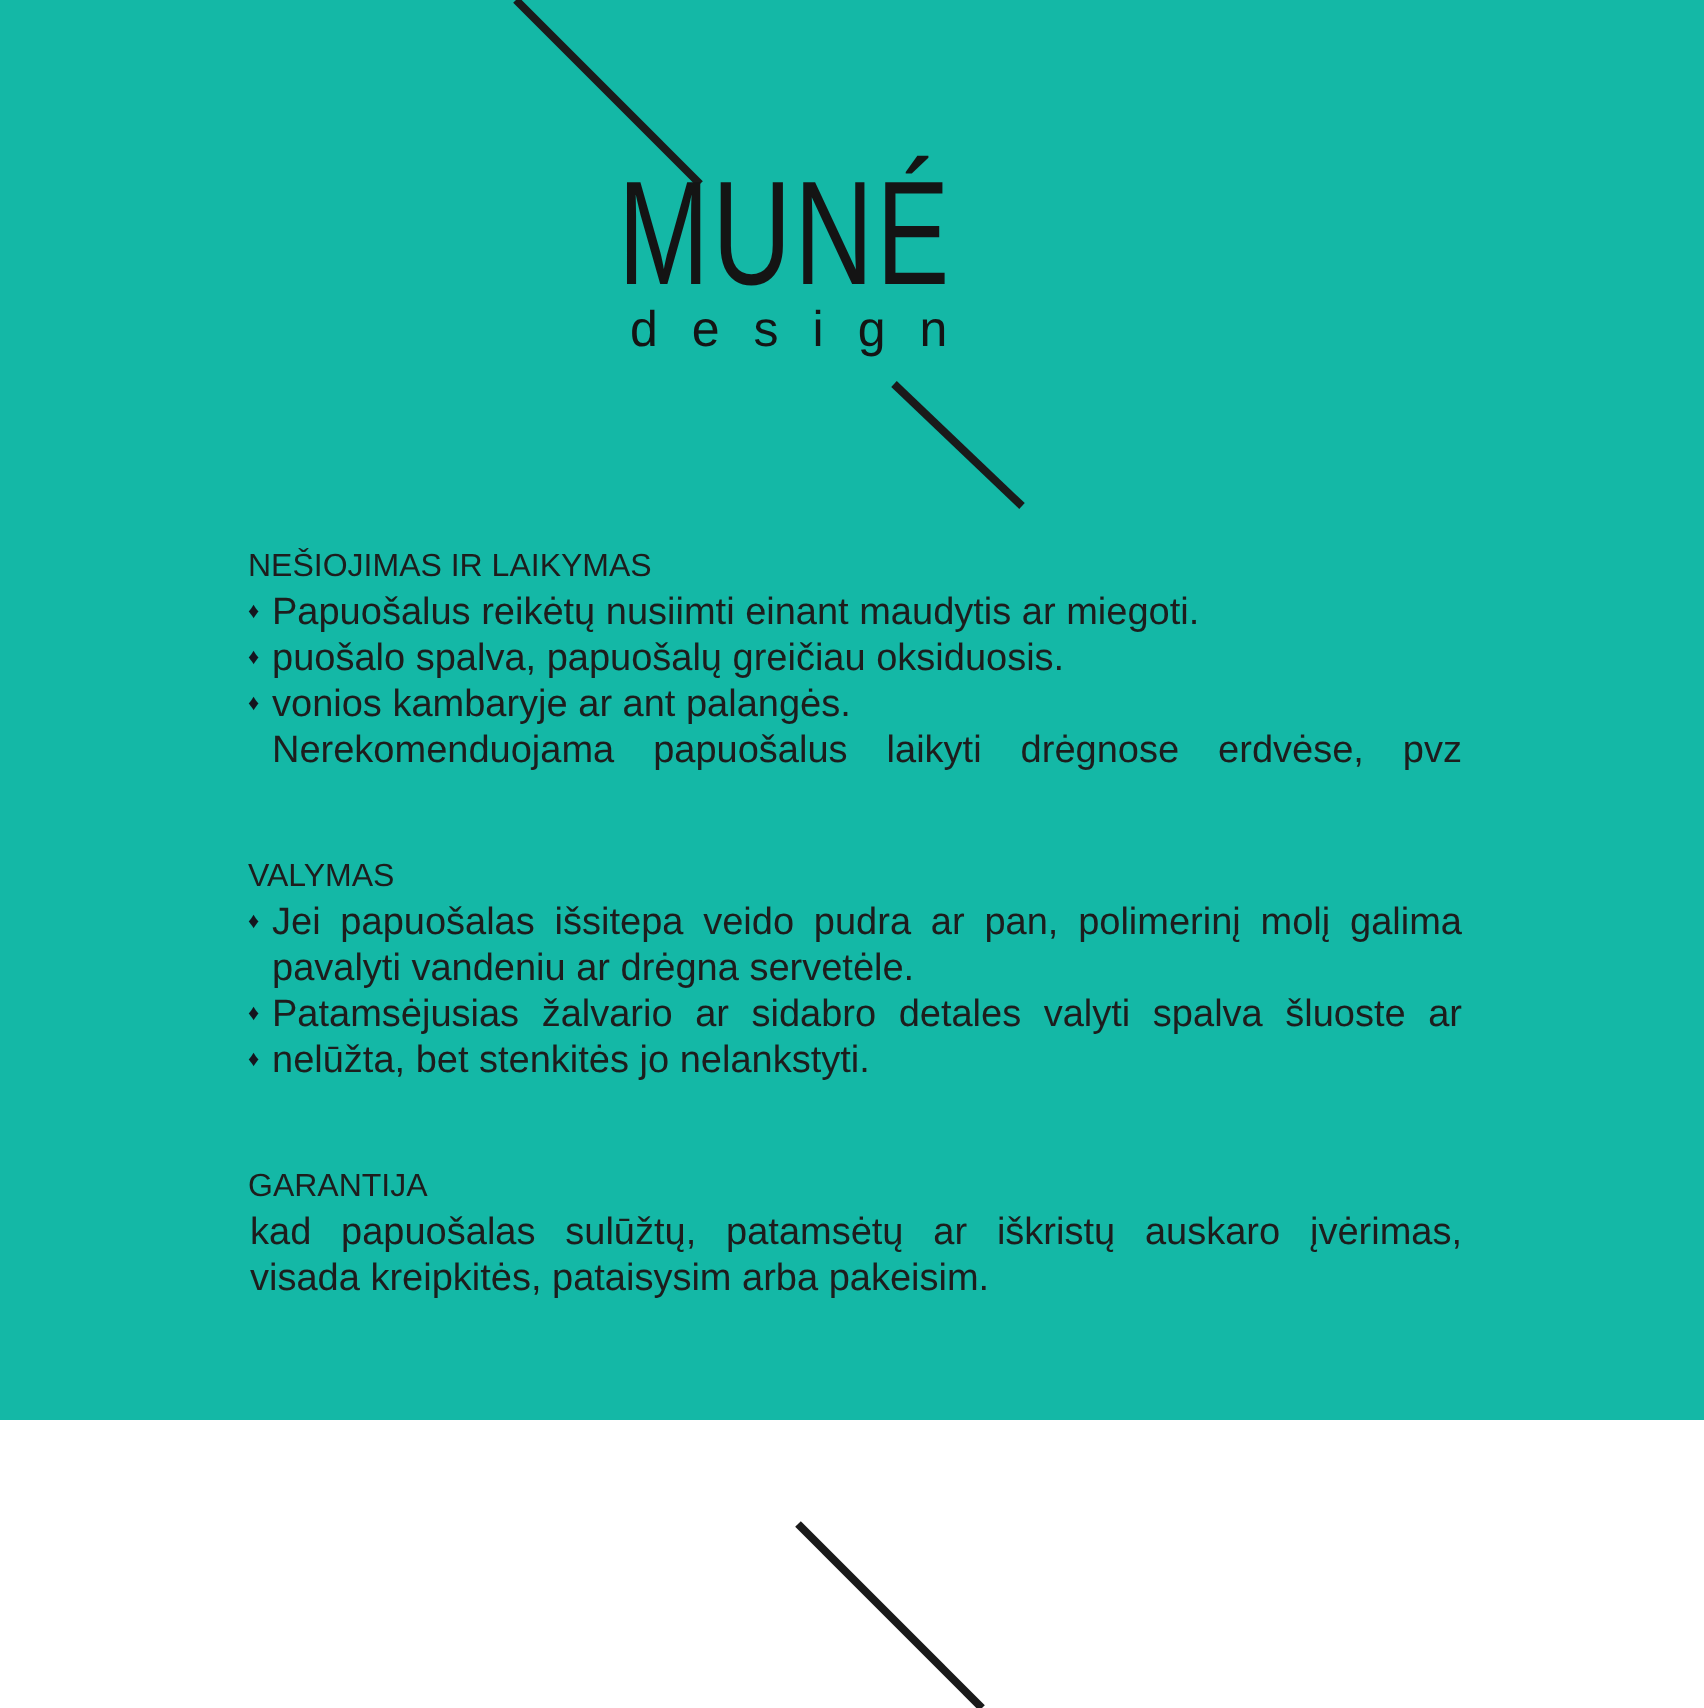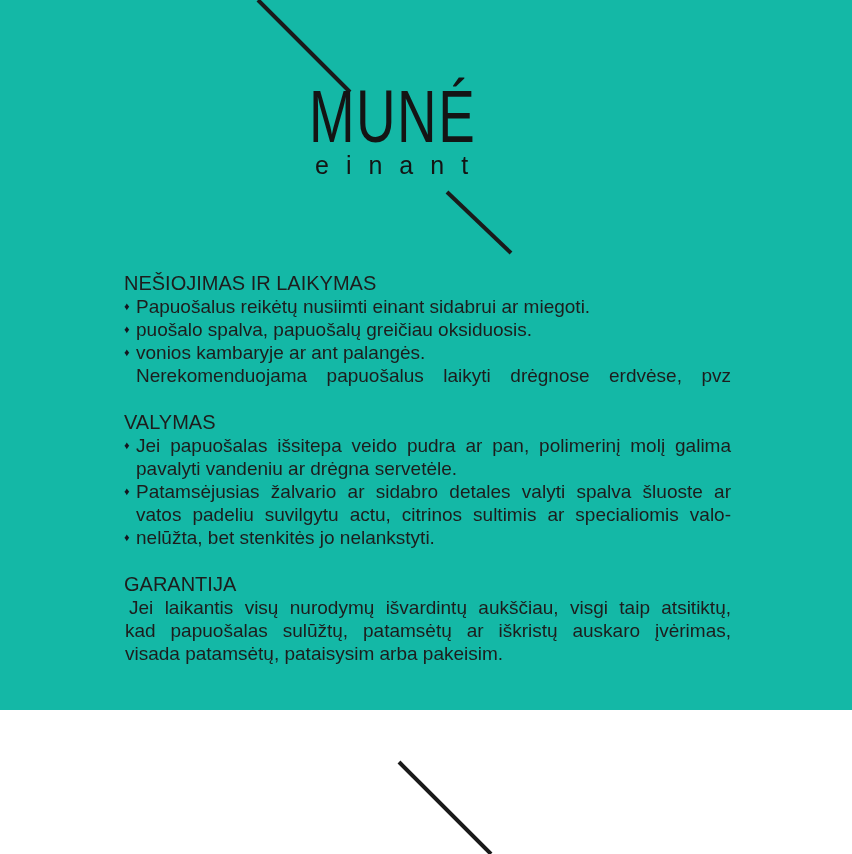--- a/index.html
+++ b/index.html
@@ -25,23 +25,23 @@
     position: absolute; left: 315px; top: 153px;
     font-size: 25px; line-height: 1; font-weight: 400;
     letter-spacing: 17px; white-space: nowrap;
     color: #141414;
   }
 
   .content {
     position: absolute; left: 124px; top: 272px; width: 607px;
     font-size: 19px; line-height: 23px; color: #1d1d1d;
   }
-  section + section { margin-top: 24px; }
+  section + section { margin-top: 40px; }
   h2 {
-    margin: 0; font-size: 20px; font-weight: 400; line-height: 23px;
+    margin: 0; font-size: 16px; font-weight: 400; line-height: 23px;
   }
   .item { position: relative; padding-left: 12px; }
   .marker {
     position: absolute; left: 0; top: 6px;
     font-size: 11px; line-height: 11px; color: #15151f;
   }
   .ln { line-height: 23px; }
   .ln.j { text-align: justify; text-align-last: justify; }
   .ln.indent { text-indent: 4px; }
   .para { padding-left: 1px; }
@@ -51,29 +51,29 @@
 
 <div class="page">
 
   <svg class="deco" viewBox="0 0 852 854" xmlns="http://www.w3.org/2000/svg" aria-hidden="true">
     <line x1="258" y1="0" x2="350" y2="92" stroke="#1a1a1a" stroke-width="4"></line>
     <line x1="447" y1="192" x2="511" y2="253" stroke="#1a1a1a" stroke-width="4"></line>
     <line x1="399" y1="762" x2="491" y2="854" stroke="#1a1a1a" stroke-width="4"></line>
   </svg>
 
   <div class="logo-brand">MUNÉ</div>
-  <div class="logo-sub">einant</div>
+  <div class="logo-sub">design</div>
 
   <div class="content">
 
     <section>
       <h2>NEŠIOJIMAS IR LAIKYMAS</h2>
       <div class="item">
         <span class="marker">♦</span>
-        <div class="ln">Papuošalus reikėtų nusiimti einant sidabrui ar miegoti.</div>
+        <div class="ln">Papuošalus reikėtų nusiimti einant maudytis ar miegoti.</div>
       </div>
       <div class="item">
         <span class="marker">♦</span>
         <div class="ln">puošalo spalva, papuošalų greičiau oksiduosis.</div>
       </div>
       <div class="item">
         <span class="marker">♦</span>
         <div class="ln">vonios kambaryje ar ant palangės.</div>
         <div class="ln j">Nerekomenduojama papuošalus laikyti drėgnose erdvėse, pvz</div>
       </div>
@@ -82,31 +82,29 @@
     <section>
       <h2>VALYMAS</h2>
       <div class="item">
         <span class="marker">♦</span>
         <div class="ln j">Jei papuošalas išsitepa veido pudra ar pan, polimerinį molį galima</div>
         <div class="ln">pavalyti vandeniu ar drėgna servetėle.</div>
       </div>
       <div class="item">
         <span class="marker">♦</span>
         <div class="ln j">Patamsėjusias žalvario ar sidabro detales valyti spalva šluoste ar</div>
-        <div class="ln j">vatos padeliu suvilgytu actu, citrinos sultimis ar specialiomis valo-</div>
       </div>
       <div class="item">
         <span class="marker">♦</span>
         <div class="ln">nelūžta, bet stenkitės jo nelankstyti.</div>
       </div>
     </section>
 
     <section>
       <h2>GARANTIJA</h2>
       <div class="para">
-        <div class="ln j indent">Jei laikantis visų nurodymų išvardintų aukščiau, visgi taip atsitiktų,</div>
         <div class="ln j">kad papuošalas sulūžtų, patamsėtų ar iškristų auskaro įvėrimas,</div>
-        <div class="ln">visada patamsėtų, pataisysim arba pakeisim.</div>
+        <div class="ln">visada kreipkitės, pataisysim arba pakeisim.</div>
       </div>
     </section>
 
   </div>
 </div>
 
 </body></html>

